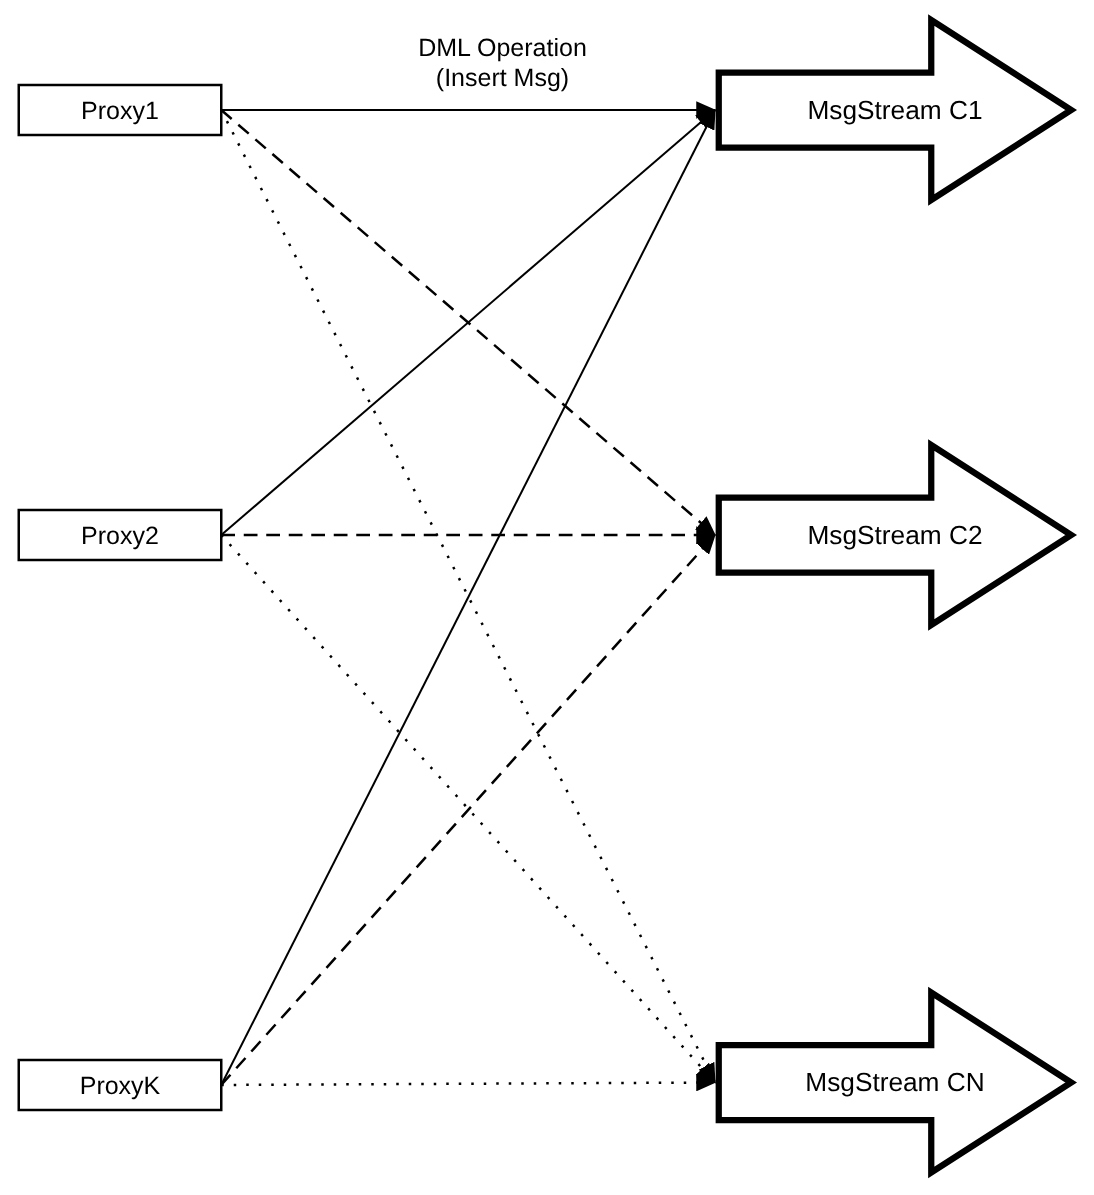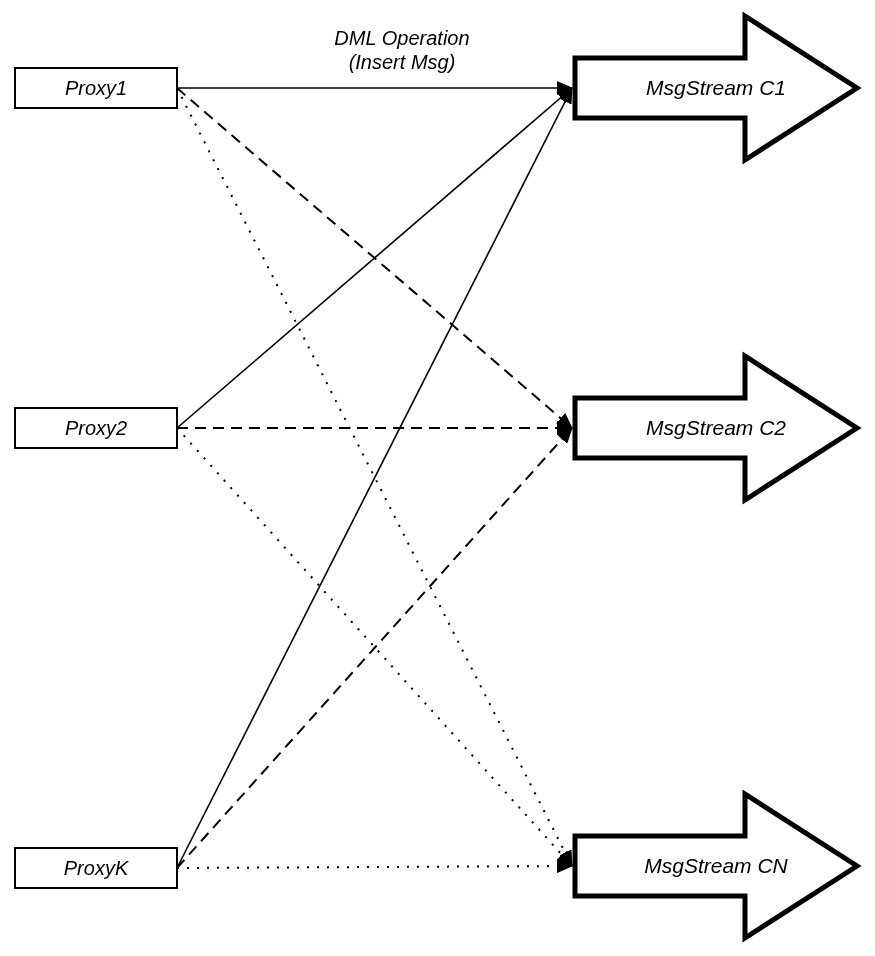--- a/index.html
+++ b/index.html
@@ -6,21 +6,20 @@
     margin: 0;
     padding: 0;
     background: #ffffff;
   }
   .canvas {
     position: relative;
     width: 726px;
     height: 956px;
     background: #ffffff;
     font-family: "Liberation Sans", "DejaVu Sans", sans-serif;
-    font-style: italic;
   }
   svg { display: block; }
   svg text {
     font-family: "Liberation Sans", "DejaVu Sans", sans-serif;
     fill: #000000;
   }
   .title-label  { font-size: 20px; }
   .node-label   { font-size: 20px; }
   .stream-label { font-size: 21px; }
   .proxy-box {

